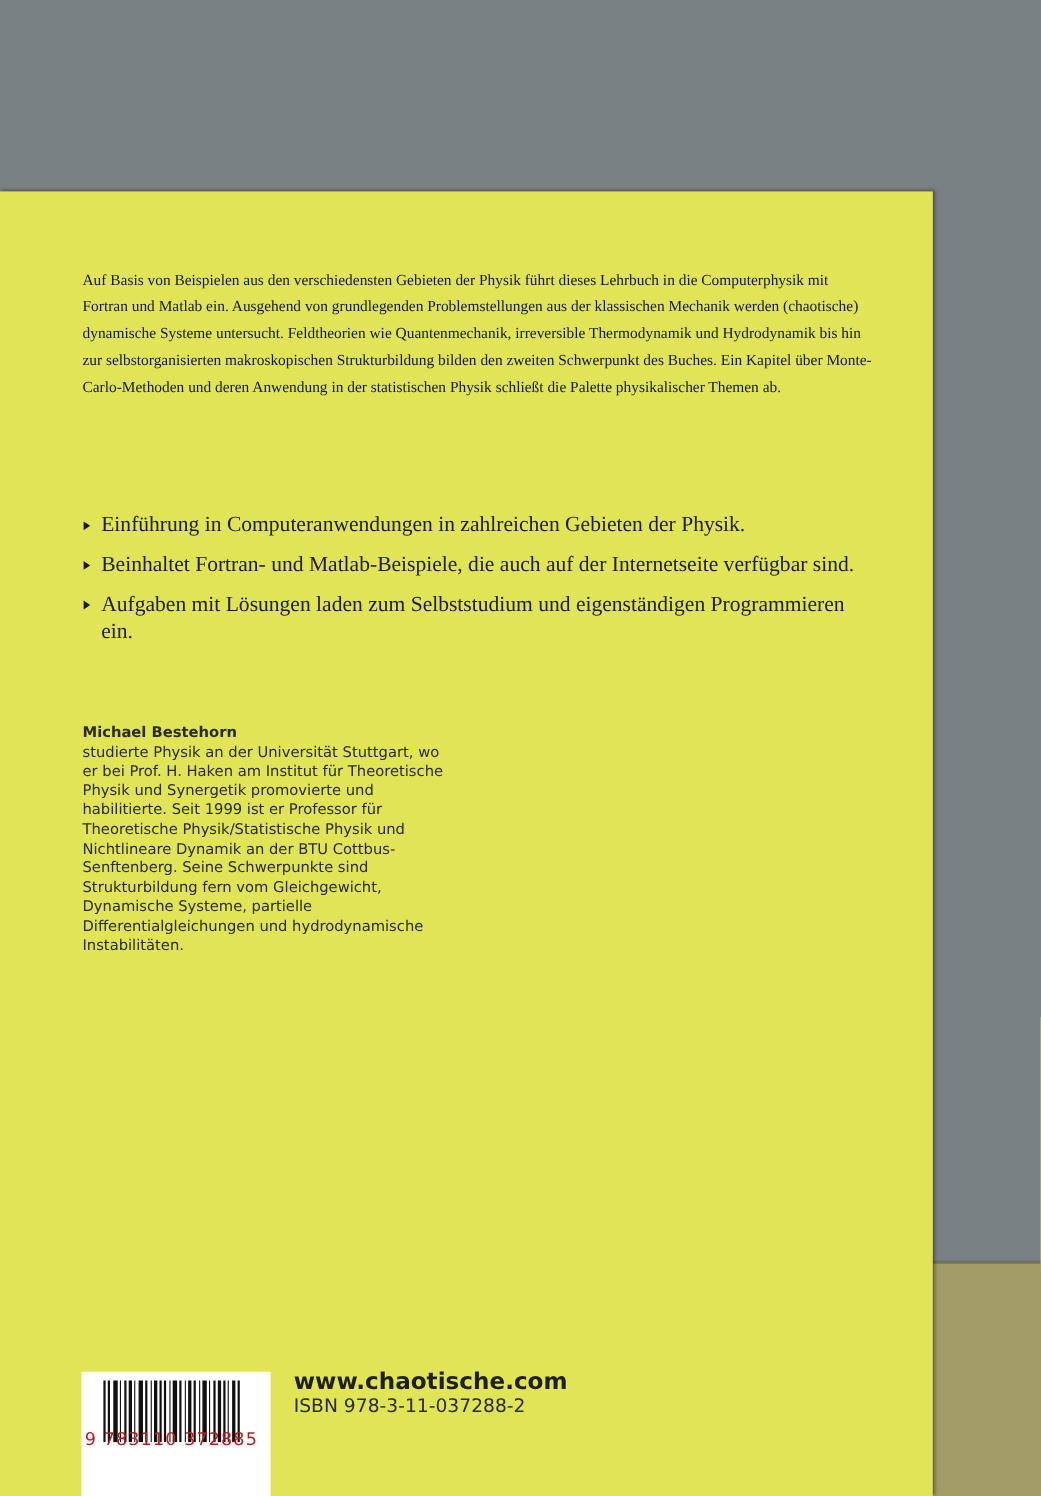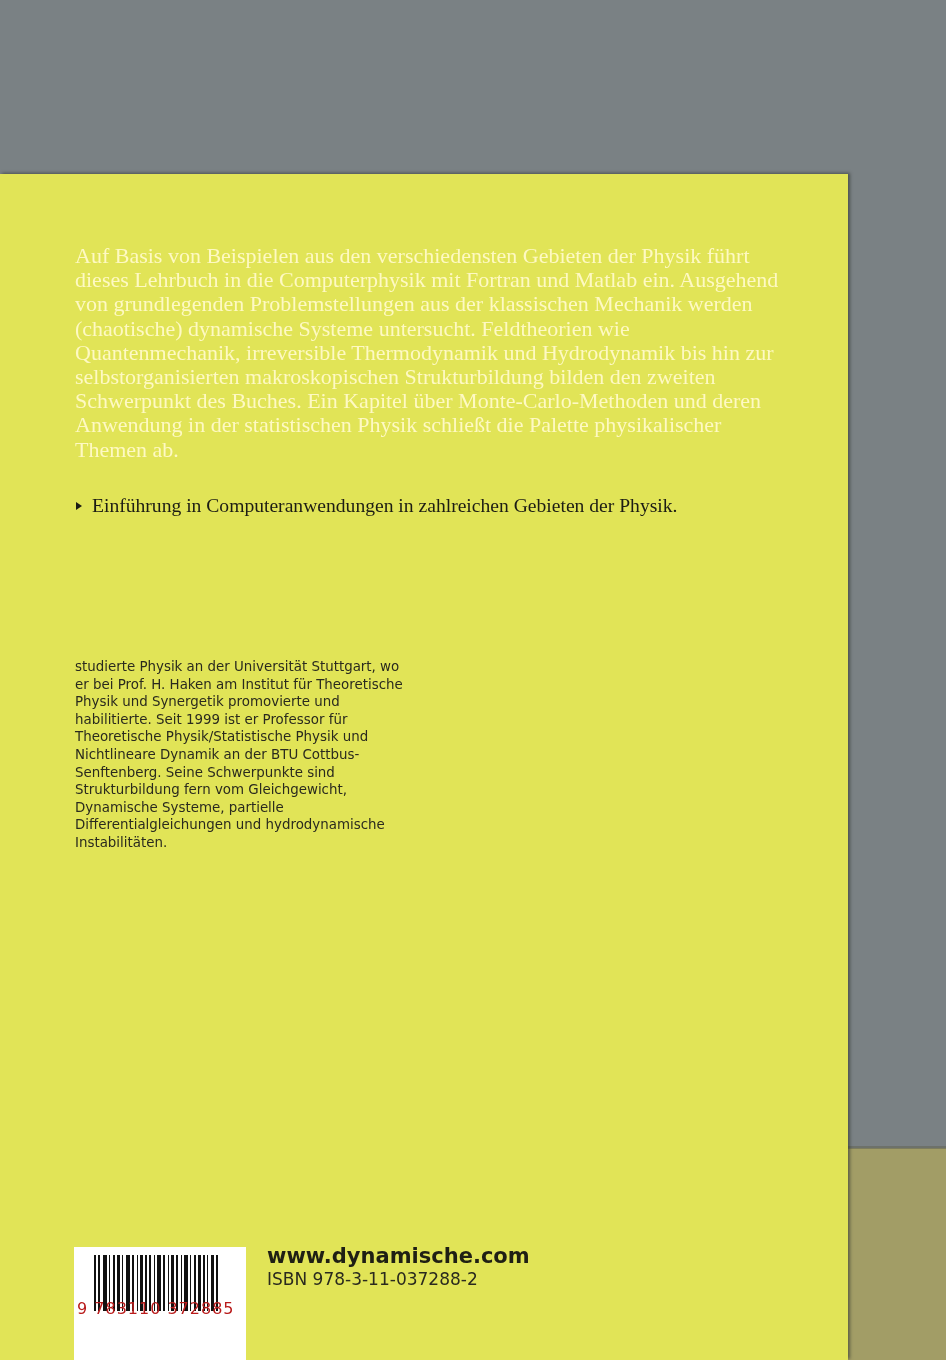--- a/index.html
+++ b/index.html
@@ -1,22 +1,22 @@
 <!DOCTYPE html>
 <html><head>
 <meta charset="utf-8">
 <style>
   html,body{margin:0;padding:0;}
   body{width:946px;height:1360px;position:relative;overflow:hidden;background:#7a8184;font-family:"Liberation Serif",serif;}
   .olive{position:absolute;left:848px;top:1148px;width:98px;height:212px;background:#a29d66;}
   .olive-edge{position:absolute;left:848px;top:1146px;width:98px;height:3px;background:#646858;opacity:.6;}
   .panel{position:absolute;left:0;top:174px;width:848px;height:1186px;background:#e1e457;box-shadow:2px -1px 3px rgba(40,45,40,.55);}
-  .blurb{position:absolute;left:75px;top:244px;width:720px;font-size:22px;line-height:24.2px;color:#fef9c3;}
+  .blurb{position:absolute;left:75px;top:244px;width:720px;font-size:14px;line-height:24.2px;color:#0f172a;}
   .bullets{position:absolute;left:75px;top:466px;width:720px;margin:0;padding:0;list-style:none;font-size:19.6px;line-height:24.2px;color:#1c1c14;}
-  .bullets li{position:relative;padding-left:17px;margin-bottom:12px;margin-top:28px;}
+  .bullets li{position:relative;padding-left:17px;margin-bottom:12px;}
   .bullets li .tri{position:absolute;left:1px;top:8px;width:0;height:0;border-top:4px solid transparent;border-bottom:4px solid transparent;border-left:6px solid #1c1c14;}
   .author{position:absolute;left:75px;top:658px;width:340px;font-family:"DejaVu Sans",sans-serif;font-size:13.4px;line-height:17.6px;color:#2a2a1e;}
   .author-name{font-weight:bold;}
   .barcode-box{position:absolute;left:74px;top:1247px;width:172px;height:113px;background:#fff;}
   .bars{position:absolute;left:20px;top:8px;width:144px;height:56px;display:flex;align-items:stretch;}
   .bars span{display:block;height:100%;}
   .barnum{position:absolute;left:3px;top:52px;font-family:"DejaVu Sans",sans-serif;font-size:16px;letter-spacing:1px;color:#b91c1c;background:transparent;}
   .url{position:absolute;left:267px;top:1244px;font-family:"DejaVu Sans",sans-serif;font-weight:bold;font-size:21px;color:#1f1f14;}
   .isbn{position:absolute;left:267px;top:1269px;font-family:"DejaVu Sans",sans-serif;font-size:17px;color:#2a2a1e;}
 </style>
@@ -26,23 +26,26 @@
 <div class="olive"></div>
 <div class="olive-edge"></div>
 
 <div class="panel">
 </div>
 
 <p class="blurb" style="margin:0;">Auf Basis von Beispielen aus den verschiedensten Gebieten der Physik führt dieses Lehrbuch in die Computerphysik mit Fortran und Matlab ein. Ausgehend von grundlegenden Problemstellungen aus der klassischen Mechanik werden (chaotische) dynamische Systeme untersucht. Feldtheorien wie Quantenmechanik, irreversible Thermodynamik und Hydrodynamik bis hin zur selbstorganisierten makroskopischen Strukturbildung bilden den zweiten Schwerpunkt des Buches. Ein Kapitel über Monte-Carlo-Methoden und deren Anwendung in der statistischen Physik schließt die Palette physikalischer Themen ab.</p>
 
 <ul class="bullets">
   <li><span class="tri"></span><span>Einführung in Computeranwendungen in zahlreichen Gebieten der Physik.</span></li>
+  <li><span class="tri"></span><span>Beinhaltet Fortran- und Matlab-Beispiele, die auch auf der Internetseite verfügbar sind.</span></li>
+  <li><span class="tri"></span><span>Aufgaben mit Lösungen laden zum Selbststudium und eigenständigen Programmieren ein.</span></li>
 </ul>
 
 <div class="author">
+  <div class="author-name">Michael Bestehorn</div>
   <div>studierte Physik an der Universität Stuttgart, wo er bei Prof. H. Haken am Institut für Theoretische Physik und Synergetik promovierte und habilitierte. Seit 1999 ist er Professor für Theoretische Physik/Statistische Physik und Nichtlineare Dynamik an der BTU Cottbus-Senftenberg. Seine Schwerpunkte sind Strukturbildung fern vom Gleichgewicht, Dynamische Systeme, partielle Differentialgleichungen und hydrodynamische Instabilitäten.</div>
 </div>
 
 <div class="barcode-box">
   <div class="bars">
     <span style="width:2px;background:#111"></span>
       <span style="width:2px"></span>
       <span style="width:2px;background:#111"></span>
       <span style="width:3px"></span>
     <span style="width:4px;background:#111"></span>
@@ -93,14 +96,14 @@
       <span style="width:2px"></span>
       <span style="width:1px;background:#111"></span>
       <span style="width:3px"></span>
     <span style="width:3px;background:#111"></span>
       <span style="width:2px"></span>
       <span style="width:2px;background:#111"></span>
   </div>
   <div class="barnum">9 783110 372885</div>
 </div>
 
-<div class="url">www.dynamische.com</div>
+<div class="url">www.chaotische.com</div>
 <div class="isbn">ISBN 978-3-11-037288-2</div>
 
 </body></html>

